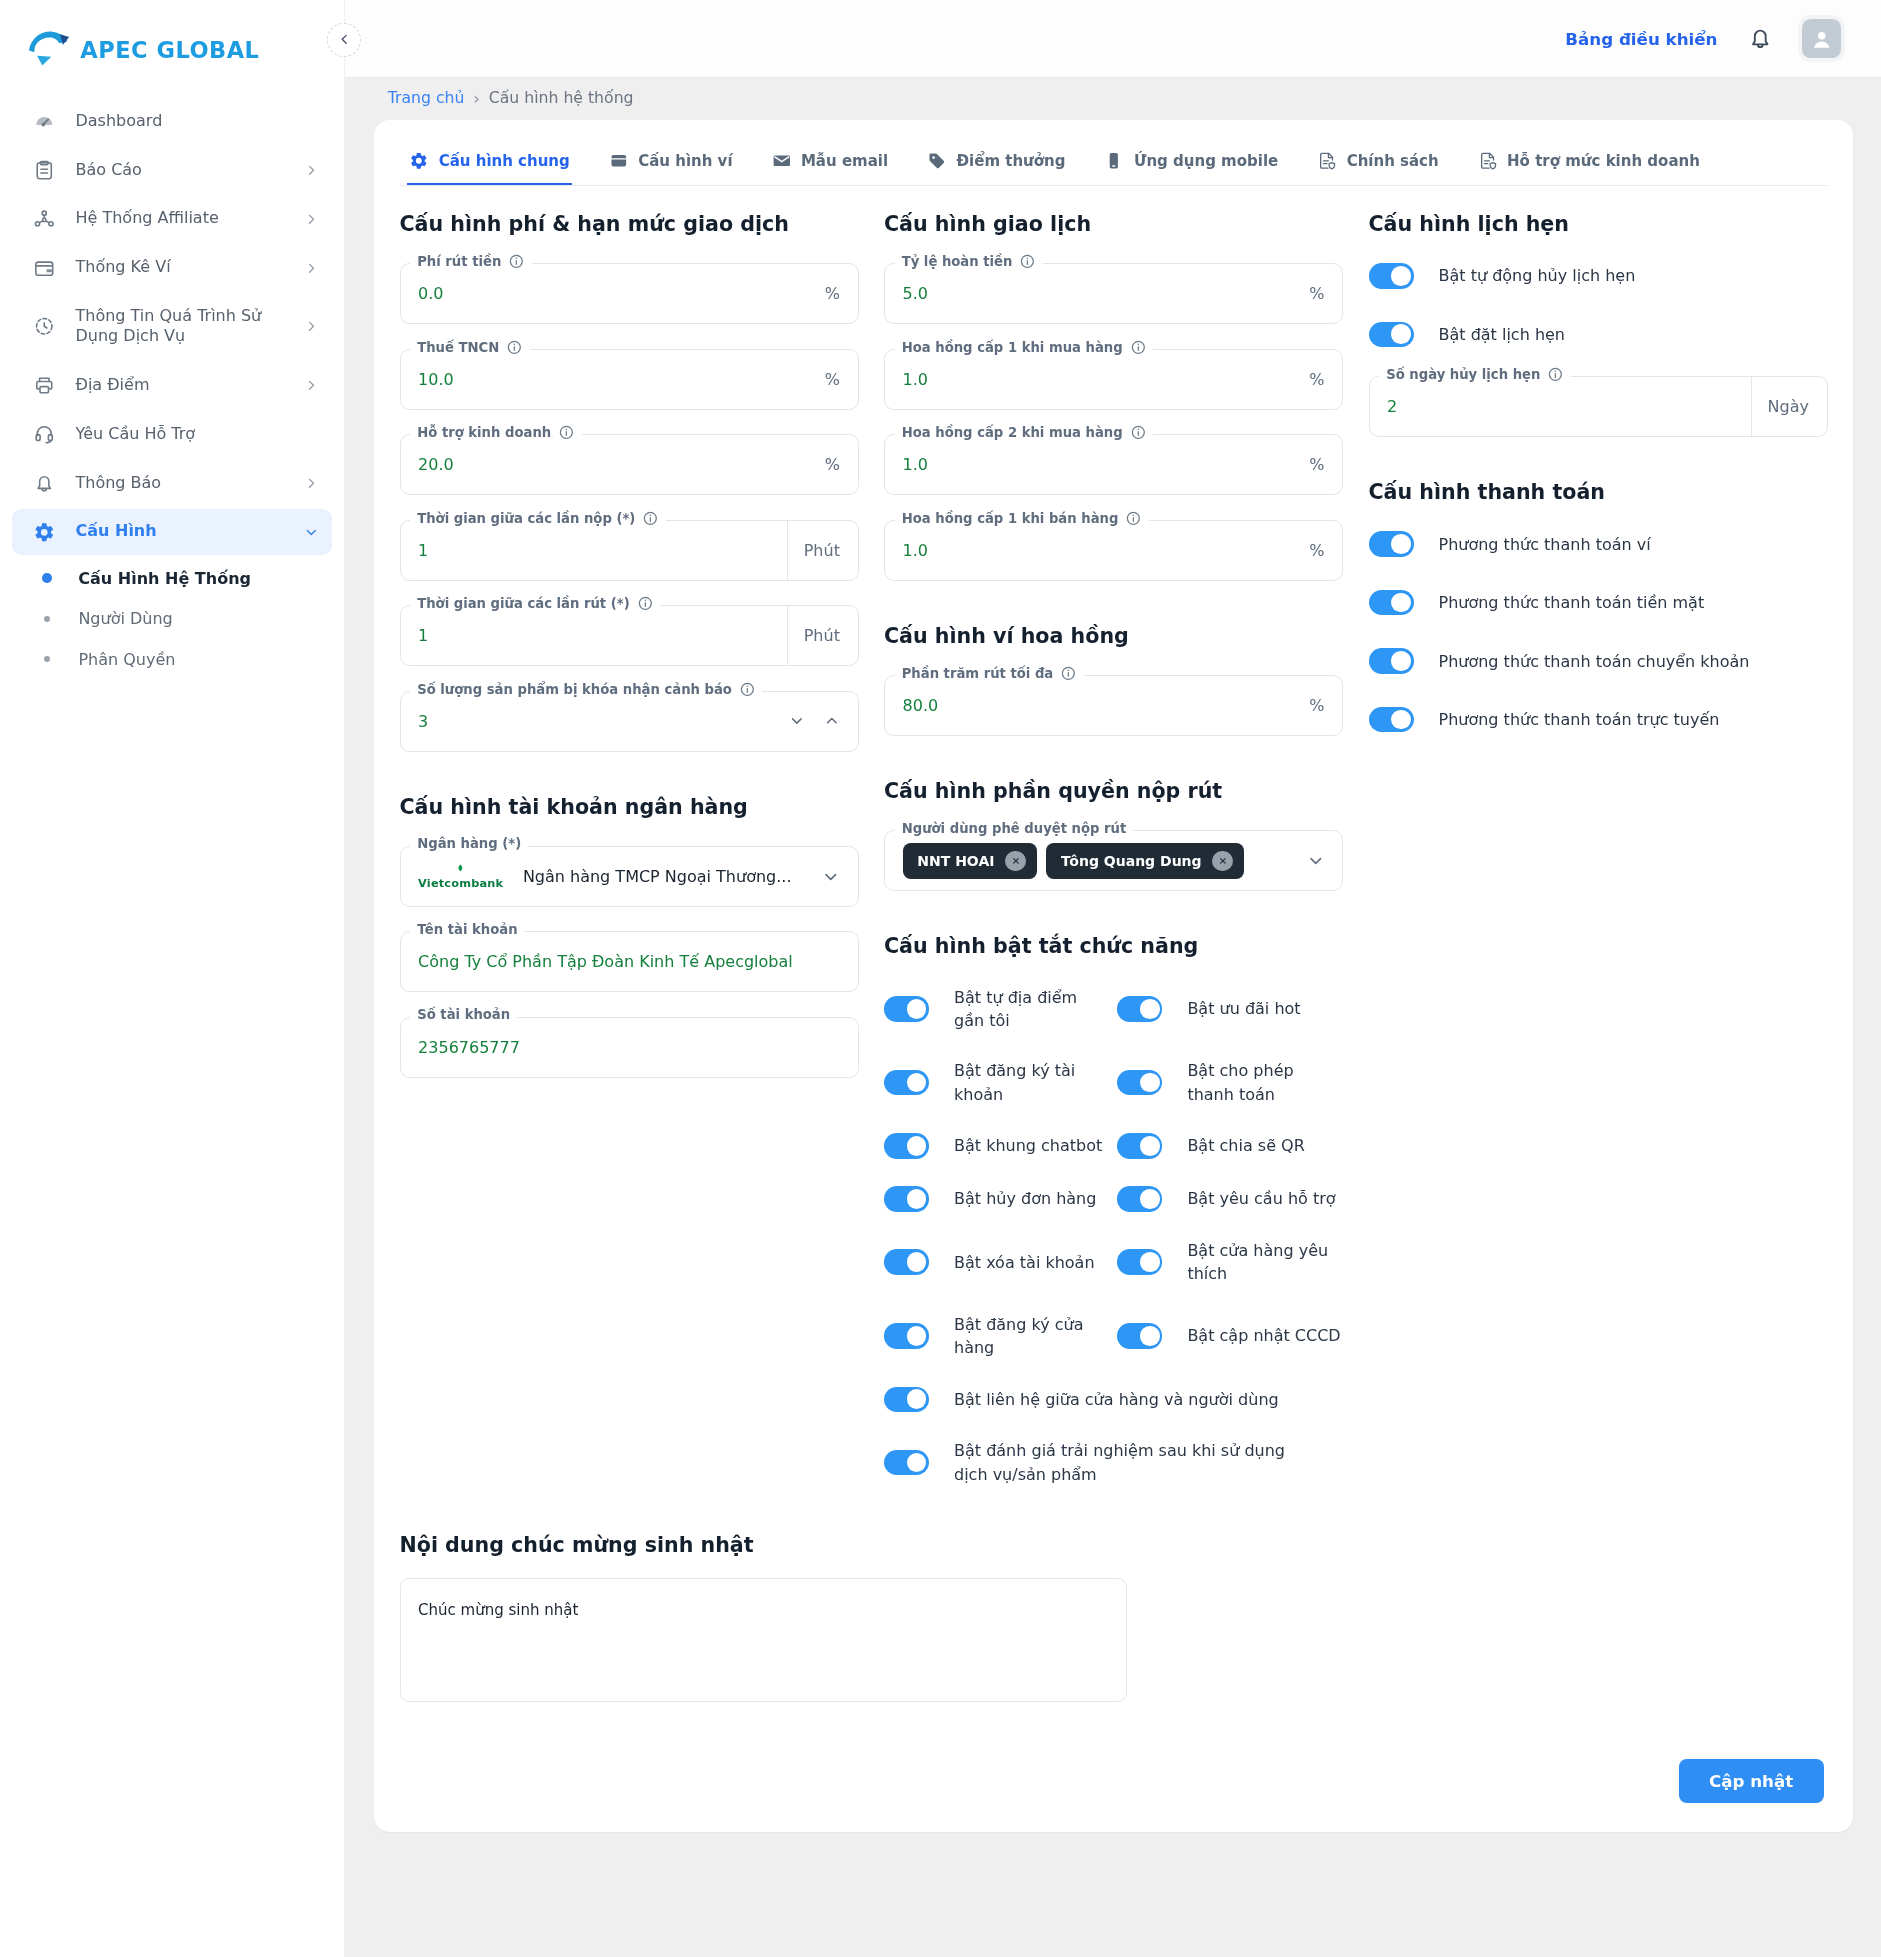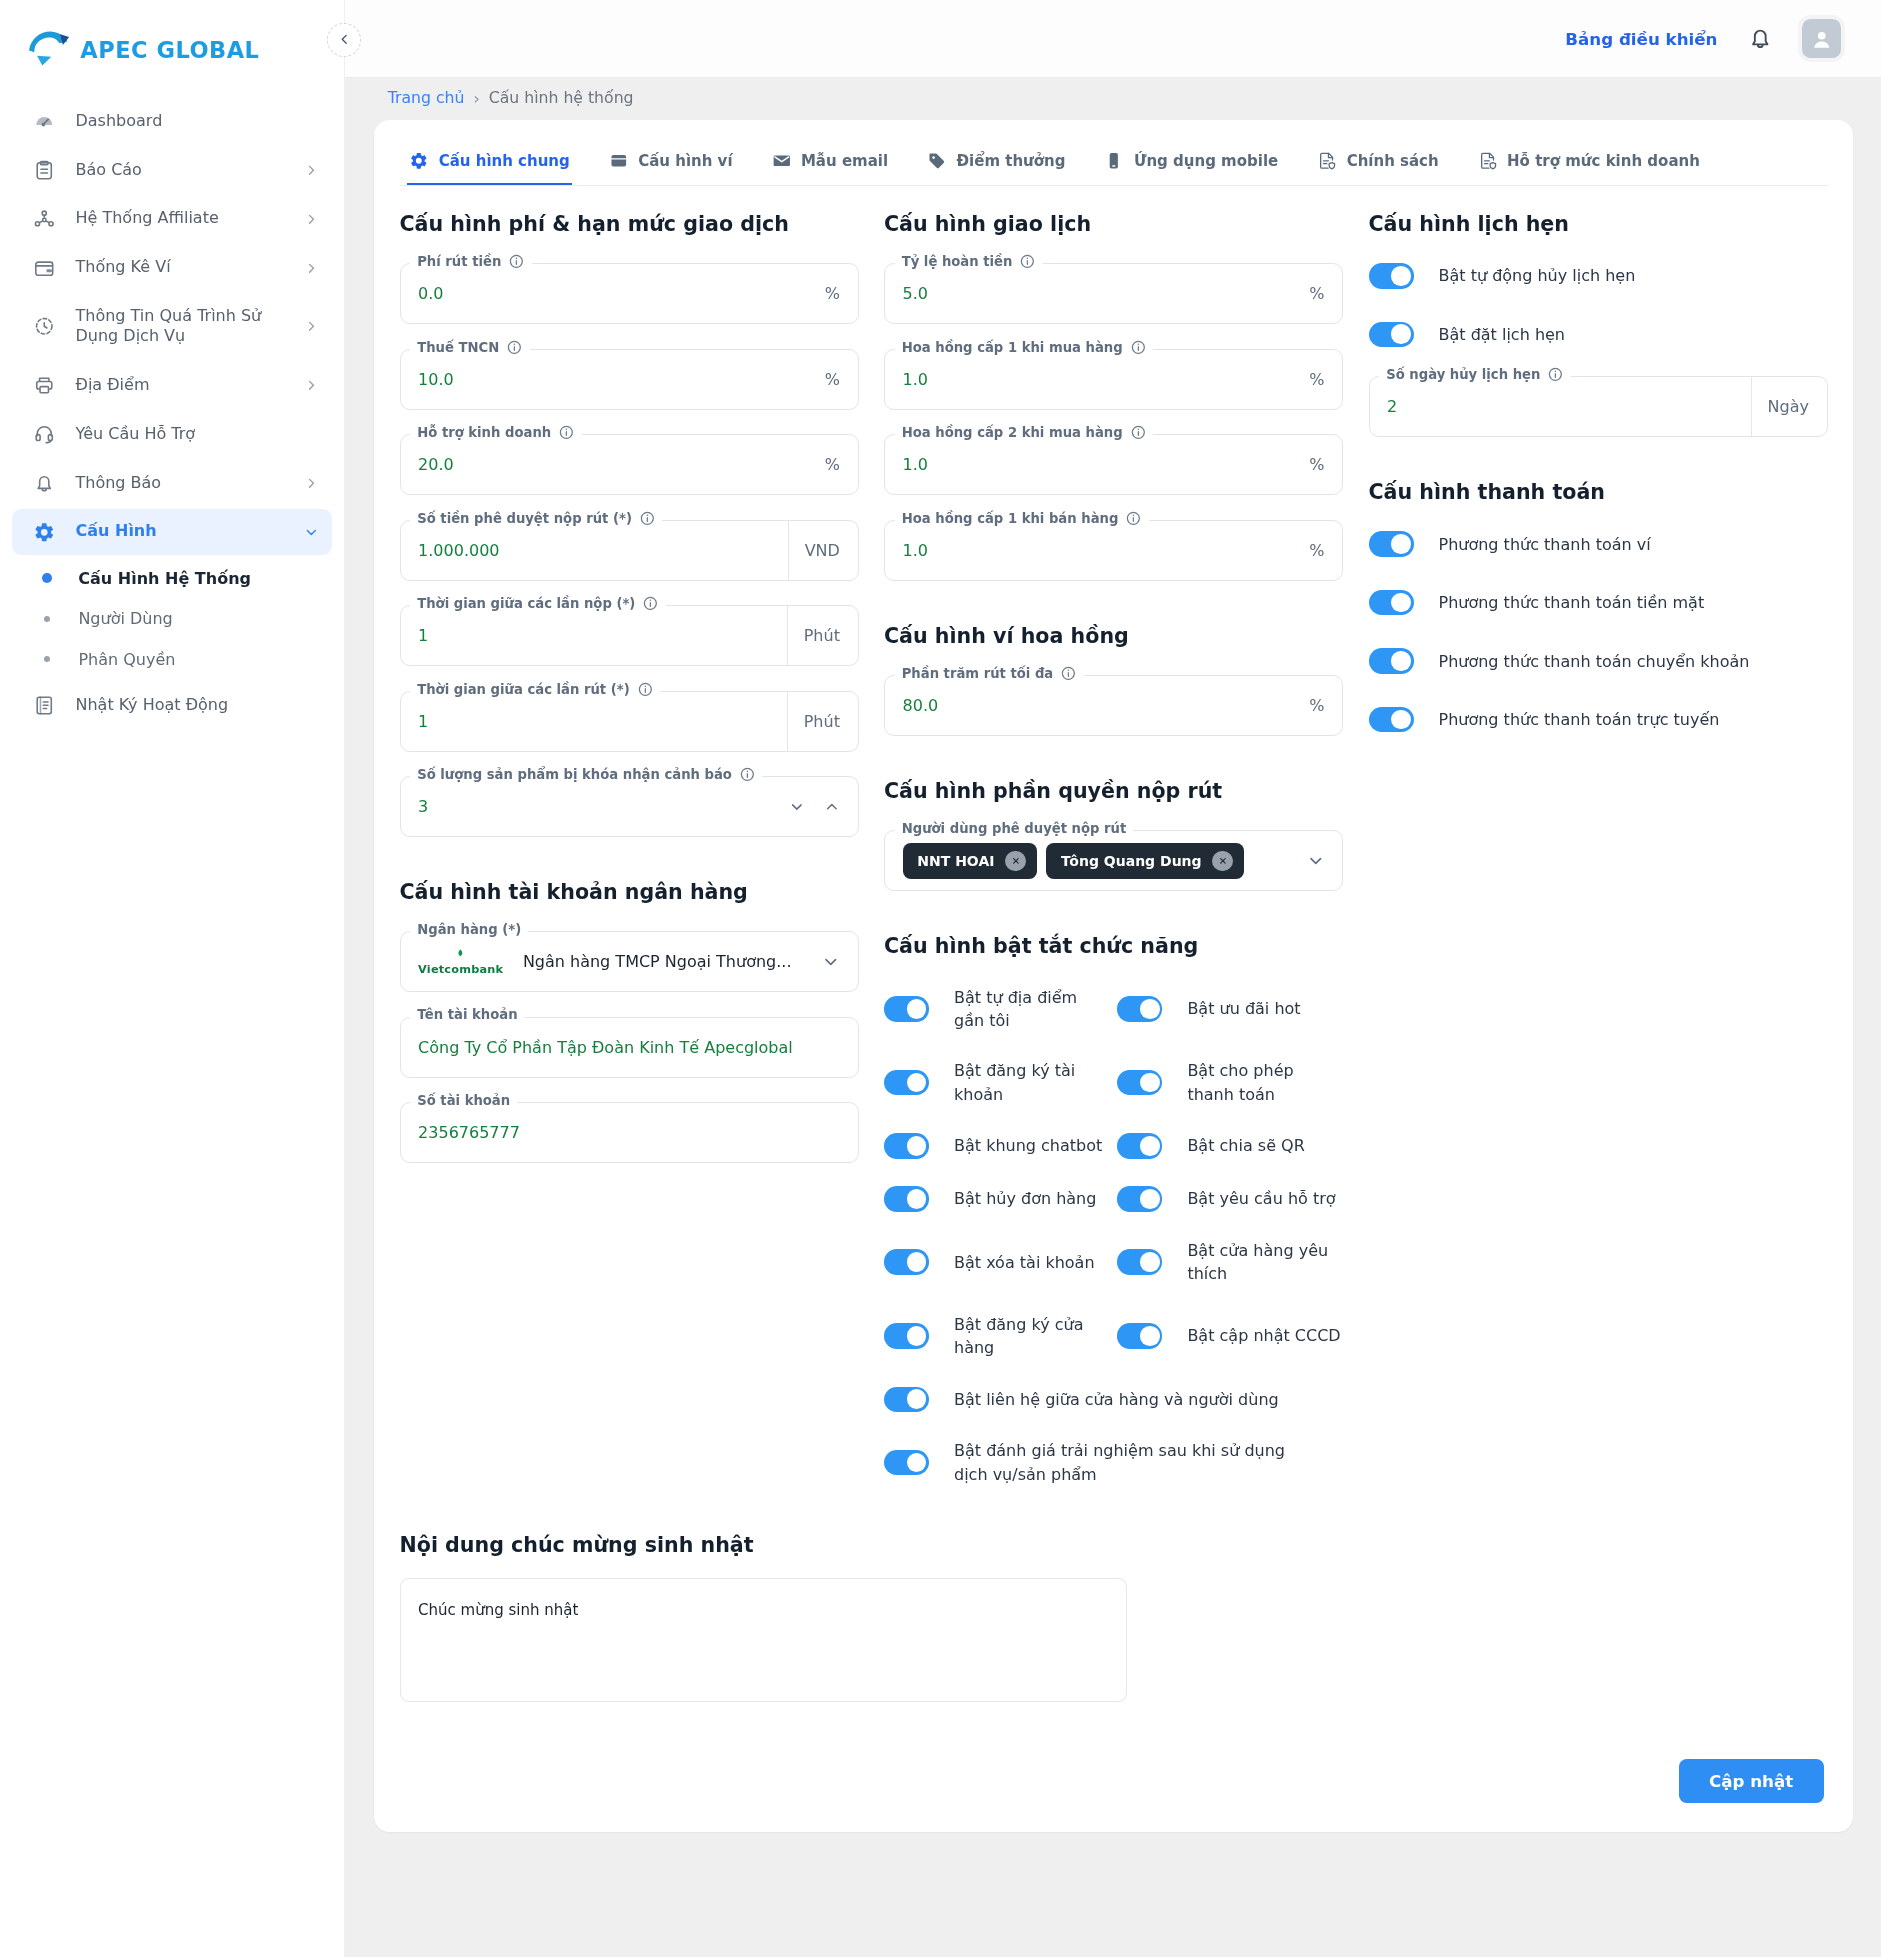--- a/index.html
+++ b/index.html
@@ -319,26 +319,20 @@
         <span class="dot"></span>
         <span>Người Dùng</span>
       </div>
 
       <div class="subitem">
         <span class="dot"></span>
         <span>Phân Quyền</span>
       </div>
     </div>
 
-  <div class="sitem">
-    <svg class="sico" viewBox="0 0 23 23" width="22.5" height="22.5">
-        <use href="#i-journal"></use>
-      </svg>
-    <span class="slabel">Nhật Ký Hoạt Động</span>
-  </div>
 </aside>
 
 <header class="topbar">
   <a class="tb-link">Bảng điều khiển</a>
   <svg class="tb-bell" viewBox="0 0 27 27" width="26.5" height="26.5">
       <use href="#i-bell"></use>
     </svg>
   <div class="avatar">
     <svg viewBox="0 0 26 26" width="25.5" height="25.5">
         <use href="#i-person"></use>
@@ -450,32 +444,20 @@
                 <svg class="info" viewBox="0 0 17 17" width="16.7" height="16.7">
                   <use href="#i-info"></use>
                 </svg>
               </span>
               <input class="fvalue" value="20.0" style="">
 
               <span class="fsuffix">%</span>
 
             </div>
 
-            <div class="field">
-              <span class="flabel">
-                <span>Số tiền phê duyệt nộp rút (*)</span>
-                <svg class="info" viewBox="0 0 17 17" width="16.7" height="16.7">
-                  <use href="#i-info"></use>
-                </svg>
-              </span>
-              <input class="fvalue" value="1.000.000" style="">
-              <span class="vdiv"></span>
-              <span class="fsuffix">VND</span>
-
-            </div>
 
             <div class="field">
               <span class="flabel">
                 <span>Thời gian giữa các lần nộp (*)</span>
                 <svg class="info" viewBox="0 0 17 17" width="16.7" height="16.7">
                   <use href="#i-info"></use>
                 </svg>
               </span>
               <input class="fvalue" value="1" style="">
               <span class="vdiv"></span>

